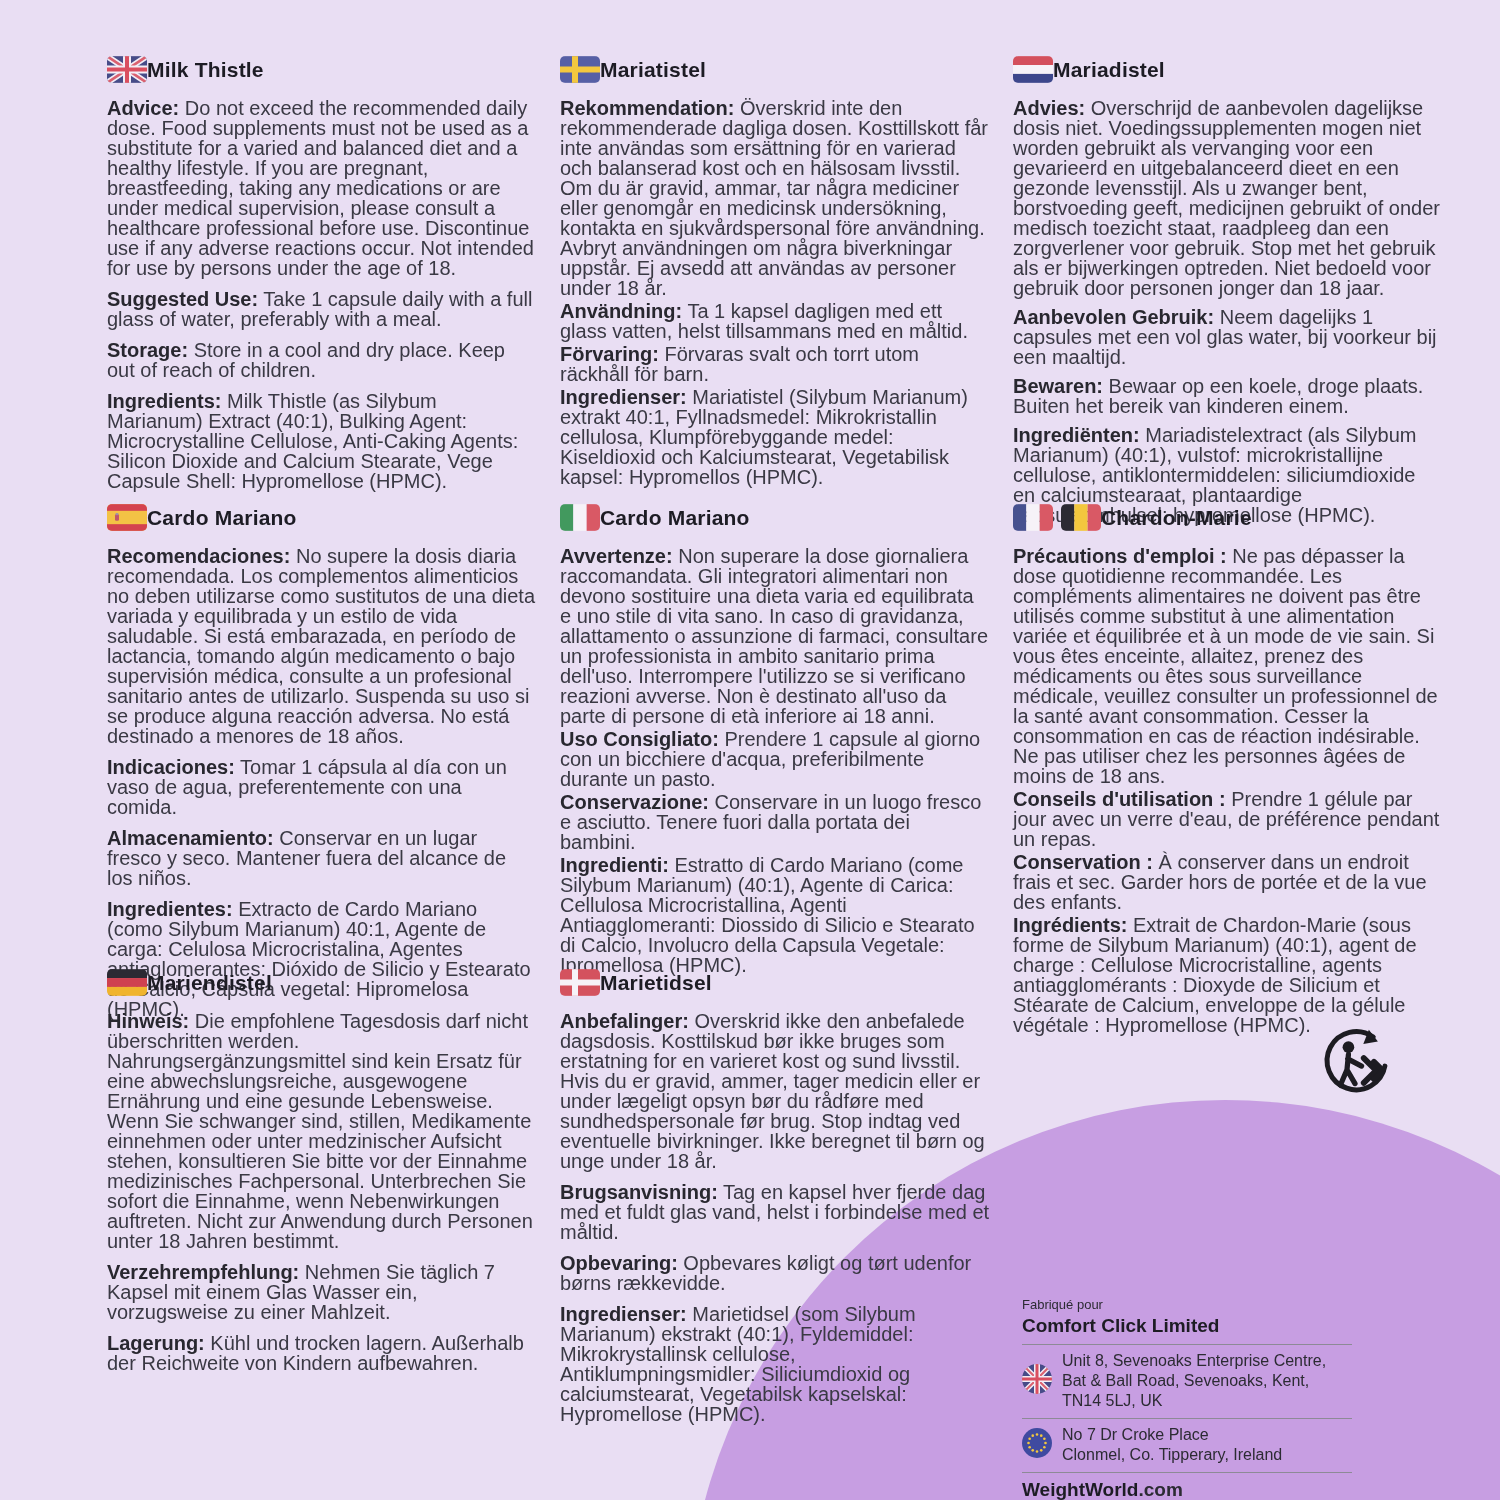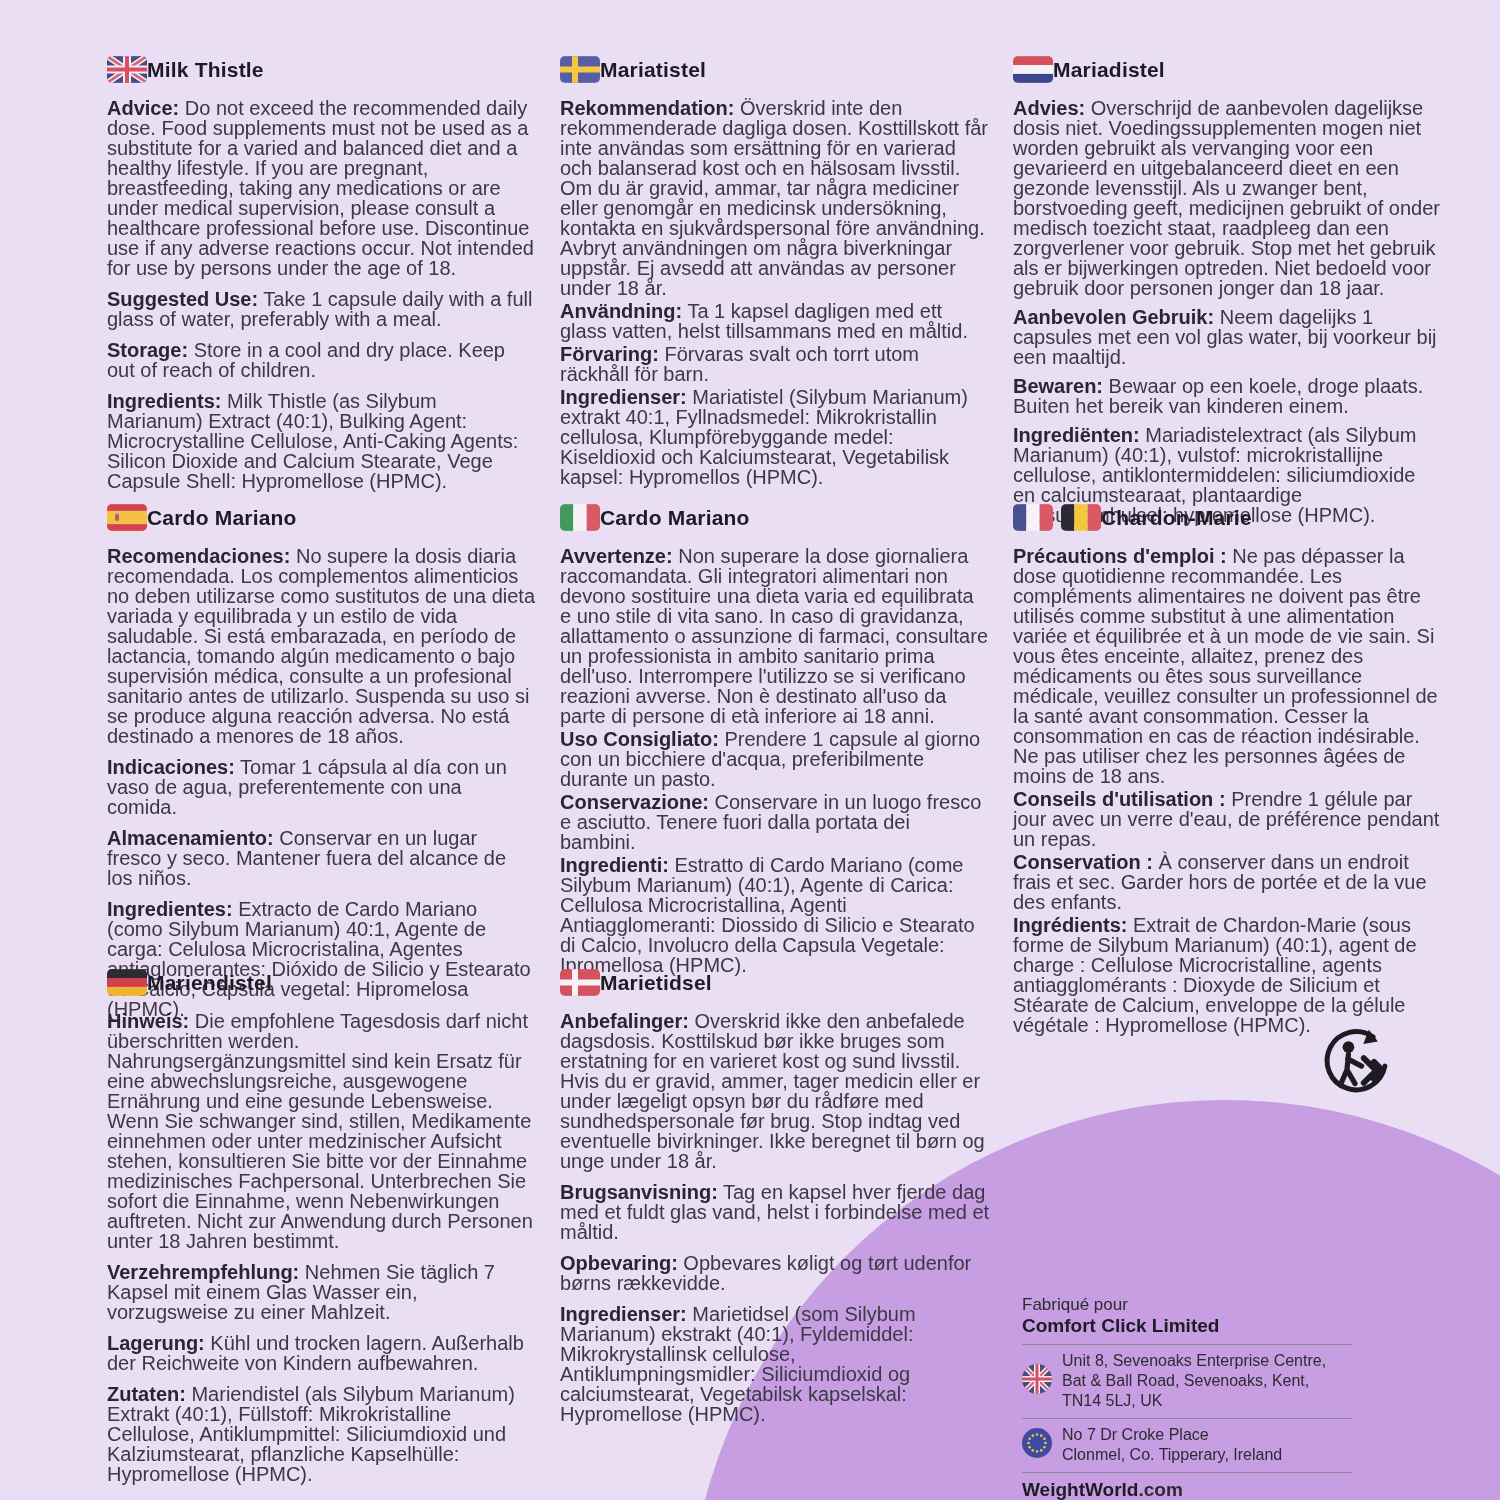--- a/index.html
+++ b/index.html
@@ -17,21 +17,21 @@
   .sec-head{display:flex;align-items:center;margin:0 0 15px 0}
   .flags{display:flex;gap:8px;flex:0 0 auto}
   .flags svg{border-radius:5px;display:block}
   .sec-title{font-size:21px;font-weight:bold;color:#1d1c24;margin:0;letter-spacing:.2px}
   .sec p{margin:0 0 11px 0;font-size:20px;line-height:20px}
   .sec[data-lang="sv"] p,.sec[data-lang="it"] p,.sec[data-lang="fr"] p{margin-bottom:3px}
   .sec[data-lang="nl"] p{margin-bottom:9px}
   .sec b.lbl{color:#28272f}
   .triman{position:absolute;left:1320px;top:1026px}
   .footer{position:absolute;left:1022px;top:1294px;width:330px;color:#2c2b33}
-  .footer .made-for{font-size:17px;line-height:21px}
+  .footer .made-for{font-size:13px;line-height:21px}
   .footer .company{font-size:19px;font-weight:bold;line-height:22px;color:#1d1c24}
   .footer .rule{border:none;border-top:1px solid #8d8a96;margin:7px 0 6px 0;height:0}
   .addr-row{display:flex;align-items:center;gap:10px}
   .addr{font-size:16px;line-height:20px}
   .website{font-size:19px;margin-top:3px;color:#1d1c24}
   .website span{font-weight:bold;color:#2c2b33}
 </style>
 </head>
 <body style="background: rgb(233, 222, 243);">
 
@@ -167,21 +167,20 @@
             <rect y="13.3" width="60" height="13.4" fill="#cf4150"></rect>
             <rect y="26.6" width="60" height="13.4" fill="#f0b42e"></rect>
           </svg>
         </span>
       </span>
       <h2 class="sec-title">Mariendistel</h2>
     </div>
     <p><b class="lbl">Hinweis:</b> <span>Die empfohlene Tagesdosis darf nicht überschritten werden. Nahrungsergänzungsmittel sind kein Ersatz für eine abwechslungsreiche, ausgewogene Ernährung und eine gesunde Lebensweise. Wenn Sie schwanger sind, stillen, Medikamente einnehmen oder unter medzinischer Aufsicht stehen, konsultieren Sie bitte vor der Einnahme medizinisches Fachpersonal. Unterbrechen Sie sofort die Einnahme, wenn Nebenwirkungen auftreten. Nicht zur Anwendung durch Personen unter 18 Jahren bestimmt.</span></p>
     <p><b class="lbl">Verzehrempfehlung:</b> <span>Nehmen Sie täglich 7 Kapsel mit einem Glas Wasser ein, vorzugsweise zu einer Mahlzeit.</span></p>
     <p><b class="lbl">Lagerung:</b> <span>Kühl und trocken lagern. Außerhalb der Reichweite von Kindern aufbewahren.</span></p>
-    <p><b class="lbl">Zutaten:</b> <span>Mariendistel (als Silybum Marianum) Extrakt (40:1), Füllstoff: Mikrokristalline Cellulose, Antiklumpmittel: Siliciumdioxid und Kalziumstearat, pflanzliche Kapselhülle: Hypromellose (HPMC).</span></p>
   </section>
 <section class="sec" style="left:560px;top:969px" data-lang="da">
     <div class="sec-head">
       <span class="flags">
         <span>
           <svg width="40" height="27" viewBox="0 0 60 40">
             <rect width="60" height="40" fill="#d4525e"></rect>
             <rect x="18" width="9" height="40" fill="#f6f2f8"></rect>
             <rect y="15.5" width="60" height="9" fill="#f6f2f8"></rect>
           </svg>

